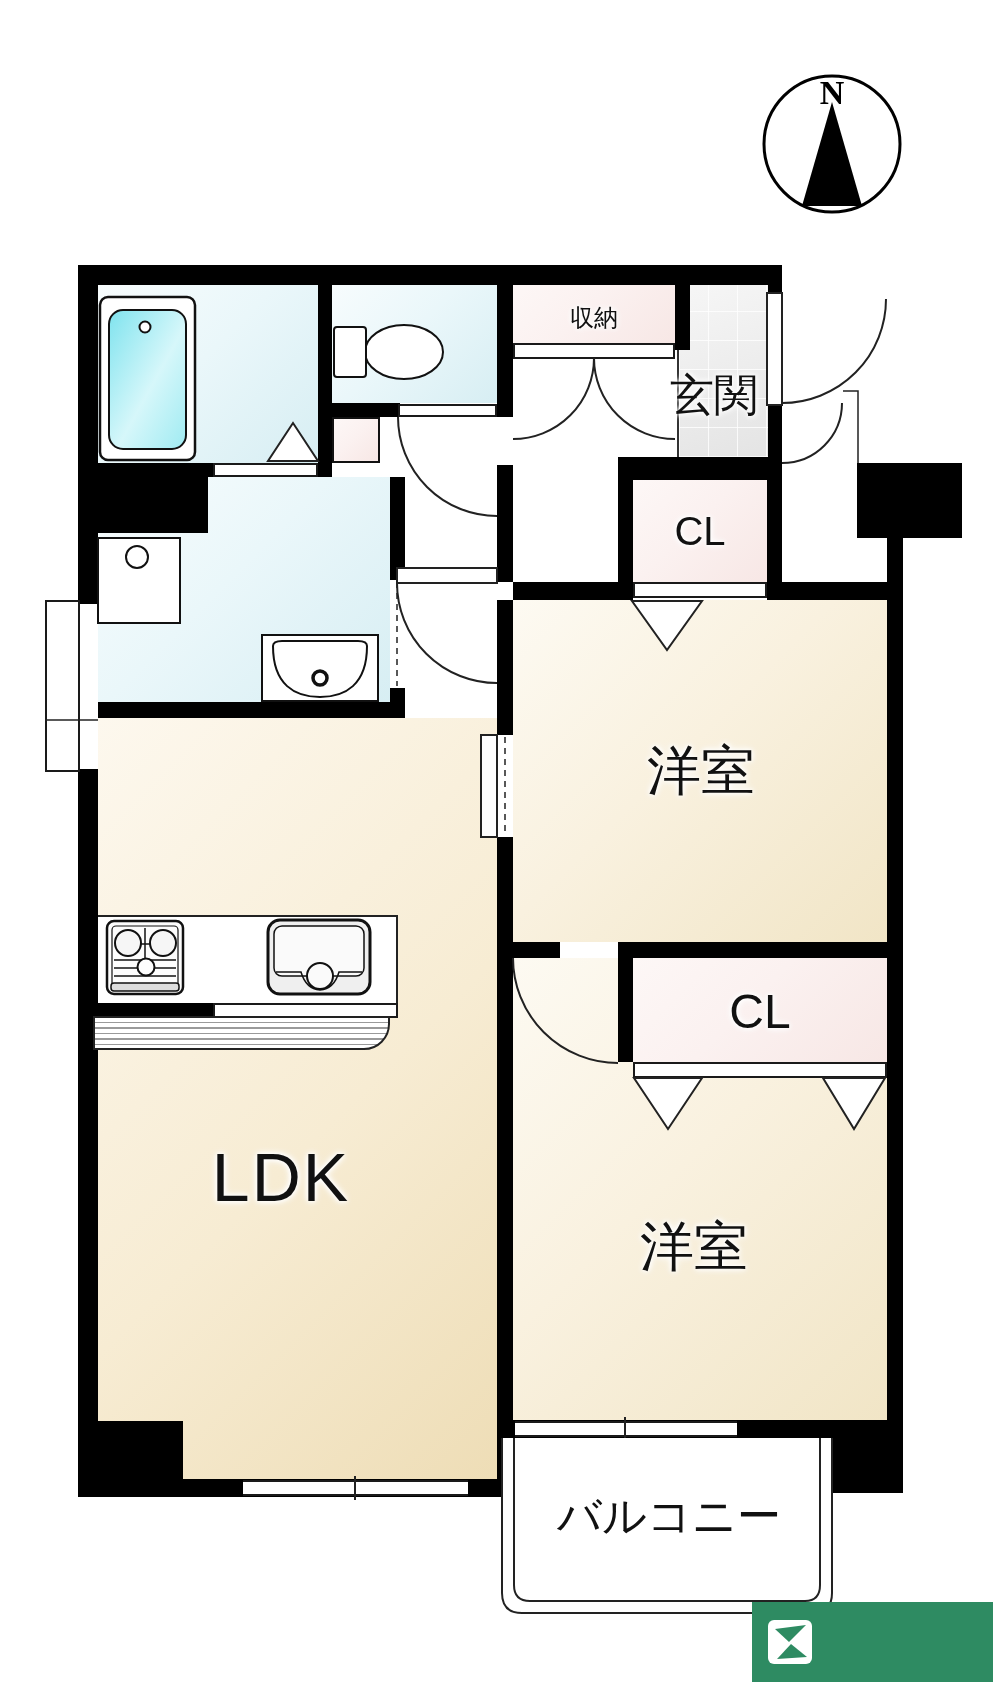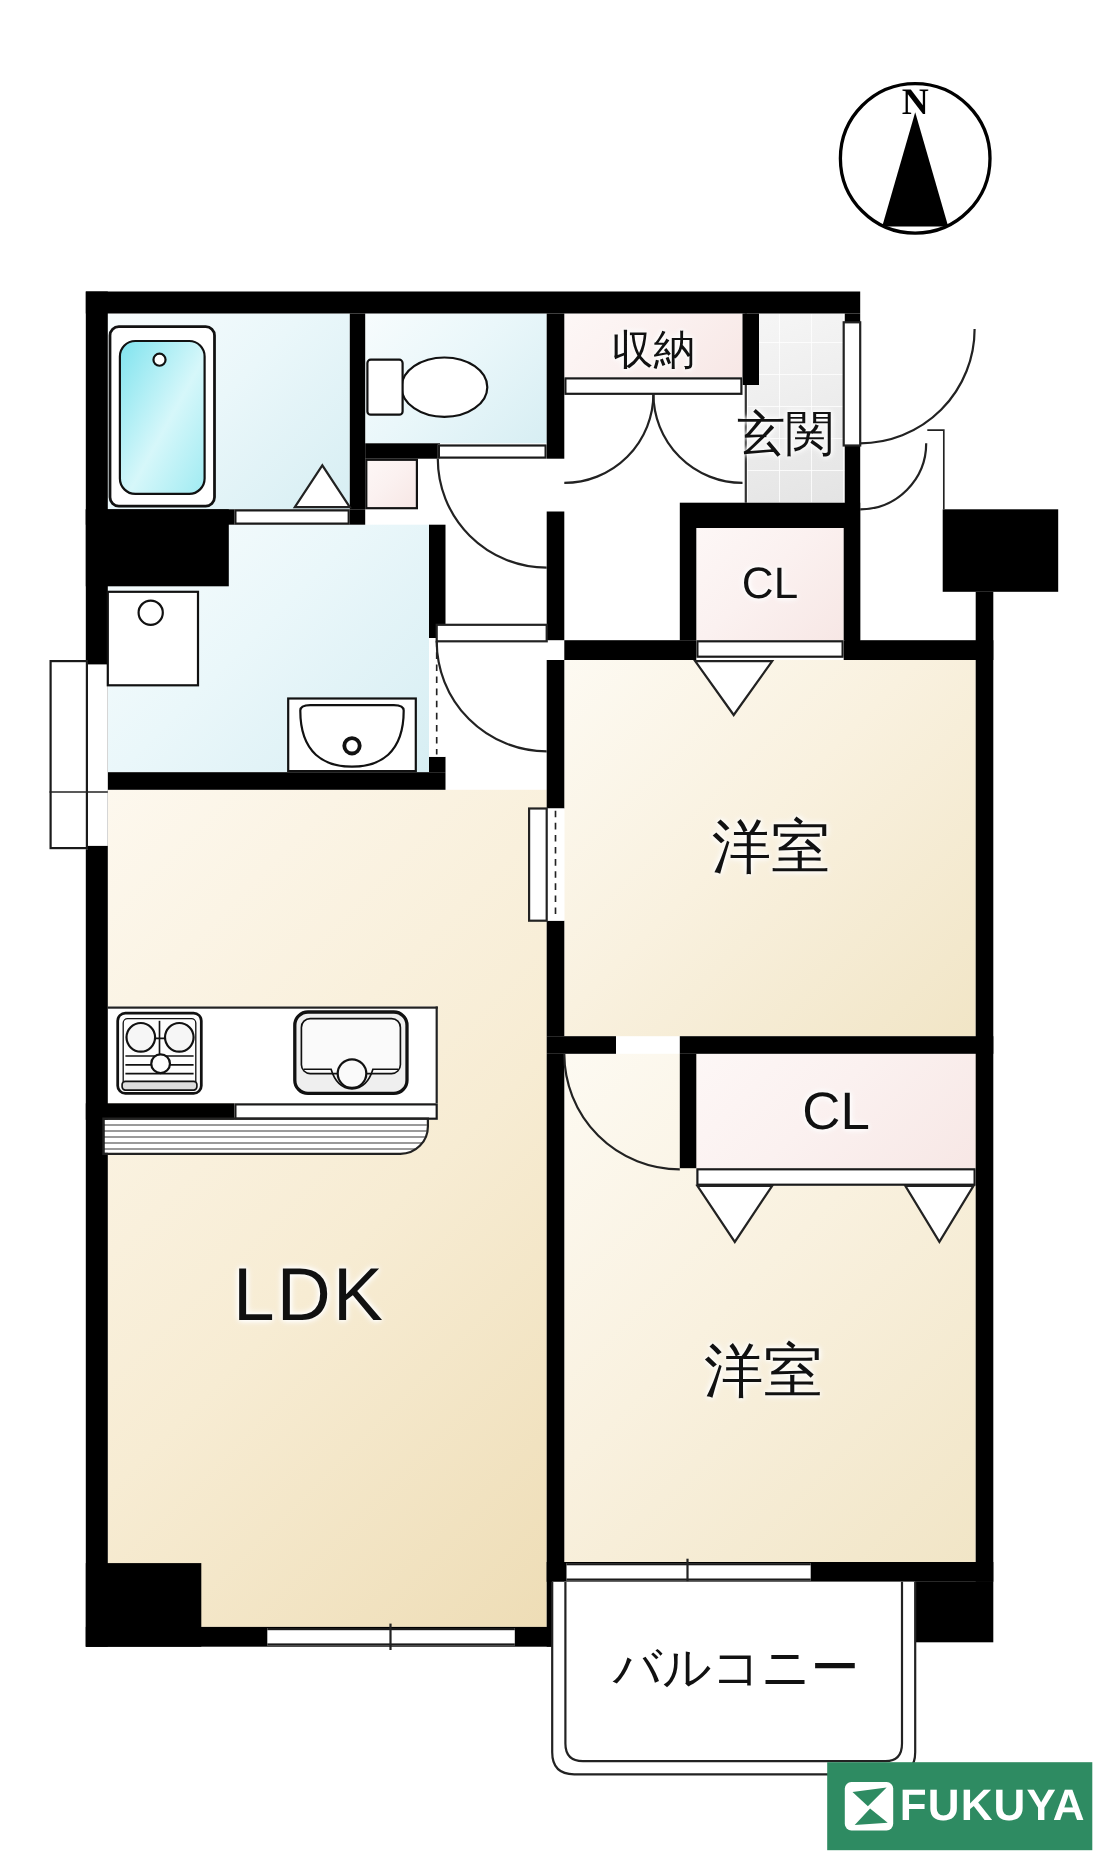--- a/index.html
+++ b/index.html
@@ -177,32 +177,31 @@
     <polygon points="823,1078 885,1078 854,1129" fill="#fff" stroke="#222" stroke-width="2"></polygon>
 
     <line x1="355" y1="1476" x2="355" y2="1500" stroke="#222" stroke-width="2"></line>
     <line x1="625" y1="1417" x2="625" y2="1441" stroke="#222" stroke-width="2"></line>
     <line x1="45" y1="720" x2="98" y2="720" stroke="#222" stroke-width="1.5"></line>
 
     <path d="M 502,1438 V 1593 Q 502,1613 522,1613 H 812 Q 832,1613 832,1593 V 1438" fill="#fff" stroke="#222" stroke-width="2"></path>
     <path d="M 514,1438 V 1585 Q 514,1601 530,1601 H 805 Q 820,1601 820,1585 V 1438" fill="none" stroke="#222" stroke-width="2"></path>
   </svg>
 
-  <div class="room-label" style="left:594px;top:318px;font-size:38px;">収納</div>
+  <div class="room-label" style="left:594px;top:318px;font-size:24px;">収納</div>
   <div class="room-label" style="left:714px;top:395px;font-size:44px;">玄関</div>
   <div class="room-label" style="left:700px;top:531px;font-size:40px;">CL</div>
   <div class="room-label" style="left:701px;top:771px;font-size:54px;">洋室</div>
   <div class="room-label" style="left:760px;top:1011px;font-size:48px;">CL</div>
   <div class="room-label" style="left:694px;top:1247px;font-size:54px;">洋室</div>
   <div class="room-label" style="left:669px;top:1516px;font-size:44px;">バルコニー</div>
   <div class="room-label" style="left:281px;top:1177px;font-size:68px;letter-spacing:2px;">LDK</div>
 
   <div class="logo" style="background:#2e8b62;">
     <div class="logo-icon">
       <svg width="44" height="44" viewBox="0 0 44 44">
         <polygon points="7,9 38,5 21,22" fill="#2e8b62"></polygon>
         <polygon points="23,24 39,37 9,39" fill="#2e8b62"></polygon>
       </svg>
     </div>
-    <span class="logo-text">FUKUYA</span>
   </div>
 
 </div>
 
 </body></html>

